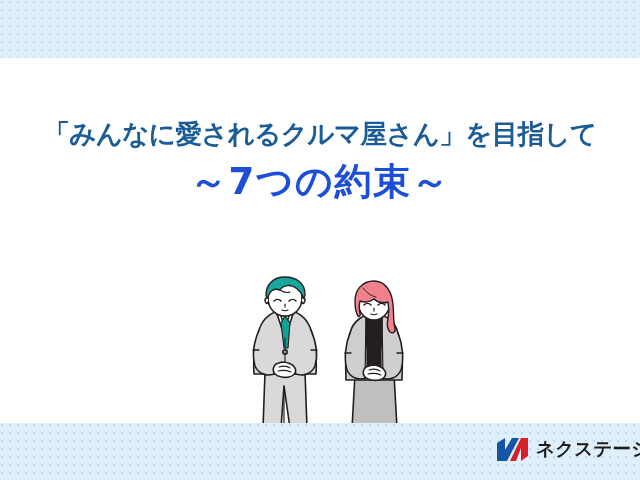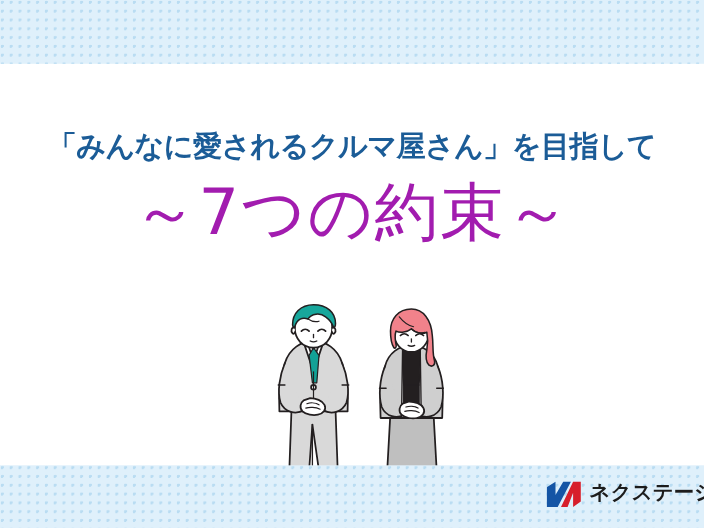--- a/index.html
+++ b/index.html
@@ -54,24 +54,24 @@
     font-size: 26.5px;
     font-weight: 700;
     letter-spacing: -0.6px;
     color: #1b5c97;
     line-height: 1.18;
     white-space: nowrap;
   }
   .headline-sub {
     margin-top: 14px;
     font-family: "DejaVu Sans", "Liberation Sans", sans-serif;
-    font-size: 58px;
-    font-weight: 400;
+    font-size: 37px;
+    font-weight: 700;
     letter-spacing: 1.5px;
-    color: #a21caf;
+    color: #1d4ed8;
     line-height: 1.05;
     white-space: nowrap;
   }
 
   
   .people {
     position: absolute;
     left: 243px;
     top: 276px;
     width: 176px;

